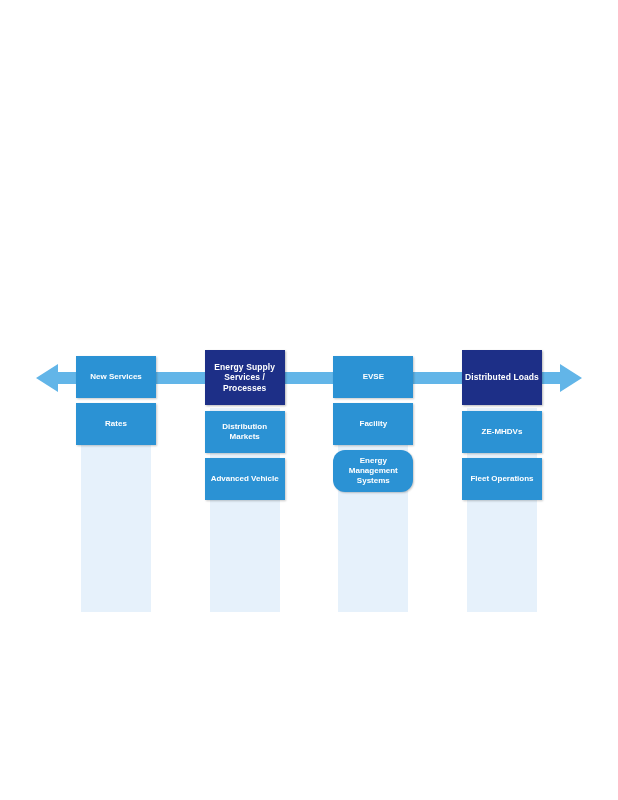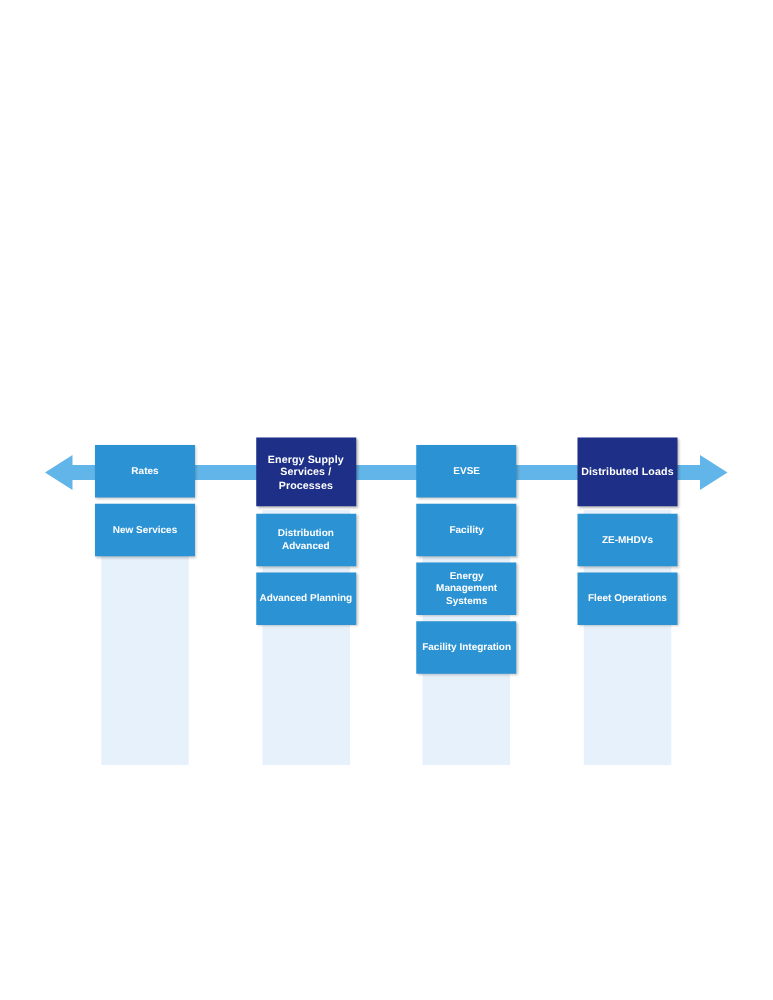--- a/index.html
+++ b/index.html
@@ -99,21 +99,21 @@
     align-items: center;
     justify-content: center;
     text-align: center;
     font-size: 8px;
     font-weight: bold;
     line-height: 1.22;
     padding: 3px 2px;
     box-sizing: border-box;
     box-shadow: 1px 1px 2px rgba(0,0,0,0.22);
   }
-  .sub-box.tall3 { min-height: 42px; }
+  .sub-box.tall3 { min-height: 42px; border-radius: 12px; }
 </style>
 </head>
 <body>
 
 <div id="diagram">
 
   <div class="arrow-band">
     <svg width="546" height="34" viewBox="0 0 546 34" xmlns="http://www.w3.org/2000/svg">
 
       <polygon points="0,17 22,3 22,11 60,11 60,23 22,23 22,31" fill="#62b5e8"></polygon>
@@ -122,41 +122,40 @@
 
       <polygon points="546,17 524,3 524,11 486,11 486,23 524,23 524,31" fill="#62b5e8"></polygon>
     </svg>
   </div>
 
   <div class="columns">
 
     <div class="column">
       <div class="col-bg"></div>
       <div class="sub-list">
+        <div class="sub-box">New Services</div>
         <div class="sub-box">Rates</div>
-        <div class="sub-box">New Services</div>
       </div>
     </div>
 
     <div class="column">
       <div class="col-bg"></div>
       <div class="header-box">Energy Supply Services / Processes</div>
       <div class="sub-list">
-        <div class="sub-box">Distribution Advanced</div>
-        <div class="sub-box">Advanced Planning</div>
+        <div class="sub-box">Distribution Markets</div>
+        <div class="sub-box">Advanced Vehicle</div>
       </div>
     </div>
 
     <div class="column">
       <div class="col-bg"></div>
       <div class="sub-list">
         <div class="sub-box">EVSE</div>
         <div class="sub-box">Facility</div>
         <div class="sub-box tall3">Energy Management Systems</div>
-        <div class="sub-box">Facility Integration</div>
       </div>
     </div>
 
     <div class="column">
       <div class="col-bg"></div>
       <div class="header-box">Distributed Loads</div>
       <div class="sub-list">
         <div class="sub-box">ZE-MHDVs</div>
         <div class="sub-box">Fleet Operations</div>
       </div>

